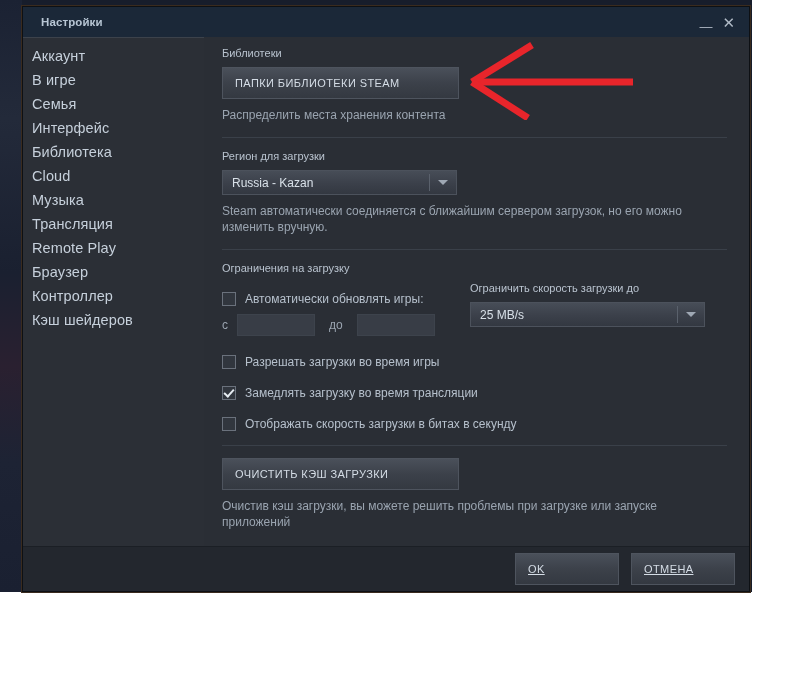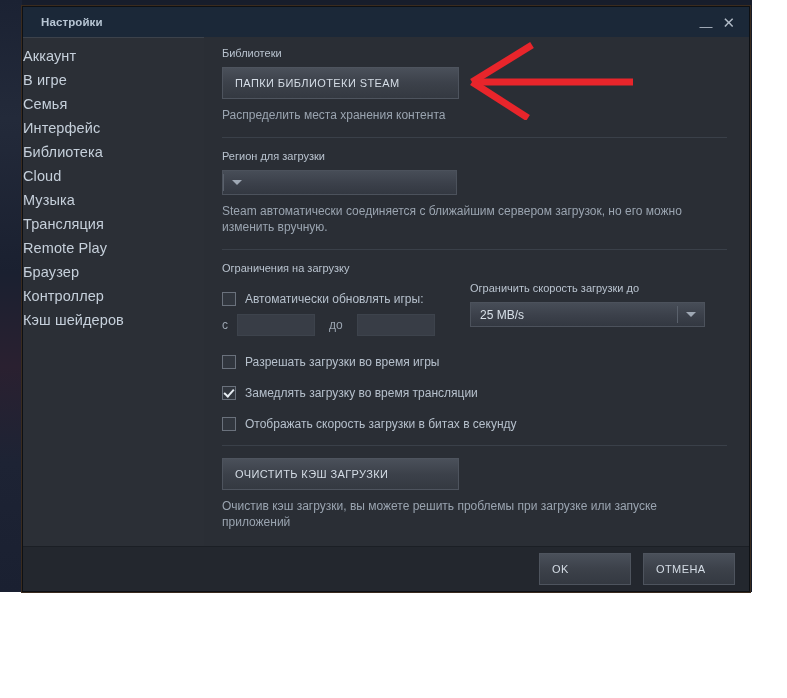--- a/index.html
+++ b/index.html
@@ -96,20 +96,21 @@
     flex: 0 0 181px;
     background: #2b2f36;
     border-top: 1px solid #3c424b;
     padding-top: 6px;
     box-sizing: border-box;
   }
   .side-item {
     height: 24px;
     display: flex;
     align-items: center;
+    padding-left: 9px;
     color: #c6d0db;
     font-size: 14.5px;
     letter-spacing: .1px;
     cursor: default;
   }
   .side-item.selected {
     background: #1b4271;
     color: #ffffff;
   }
 
@@ -255,21 +256,21 @@
     flex: 0 0 45px;
     background: #23272e;
     border-top: 1px solid #1b1f25;
     display: flex;
     align-items: center;
     justify-content: flex-end;
     padding-right: 14px;
     gap: 12px;
     box-sizing: border-box;
   }
-  .footer .btn { width: 92px; justify-content: flex-start; height: 26px; }
+  .footer .btn { width: 104px; justify-content: flex-start; height: 26px; text-decoration: underline; }
 
   
   .annotation-arrow {
     position: absolute;
     left: 455px;
     top: 40px;
     width: 195px;
     height: 80px;
     pointer-events: none;
   }
@@ -336,20 +337,21 @@
       
       <div class="section-label">Библиотеки</div>
       <div class="btn btn-wide">ПАПКИ БИБЛИОТЕКИ STEAM</div>
       <div class="hint">Распределить места хранения контента</div>
 
       <div class="divider"></div>
 
       
       <div class="section-label">Регион для загрузки</div>
       <div class="select select-wide">
+        <span class="value">Russia - Kazan</span>
         <span class="sep"></span>
         <span class="arrow">
             <i></i>
           </span>
       </div>
       <div class="hint">Steam автоматически соединяется с ближайшим сервером загрузок, но его можно изменить вручную.</div>
 
       <div class="divider"></div>
 
       

